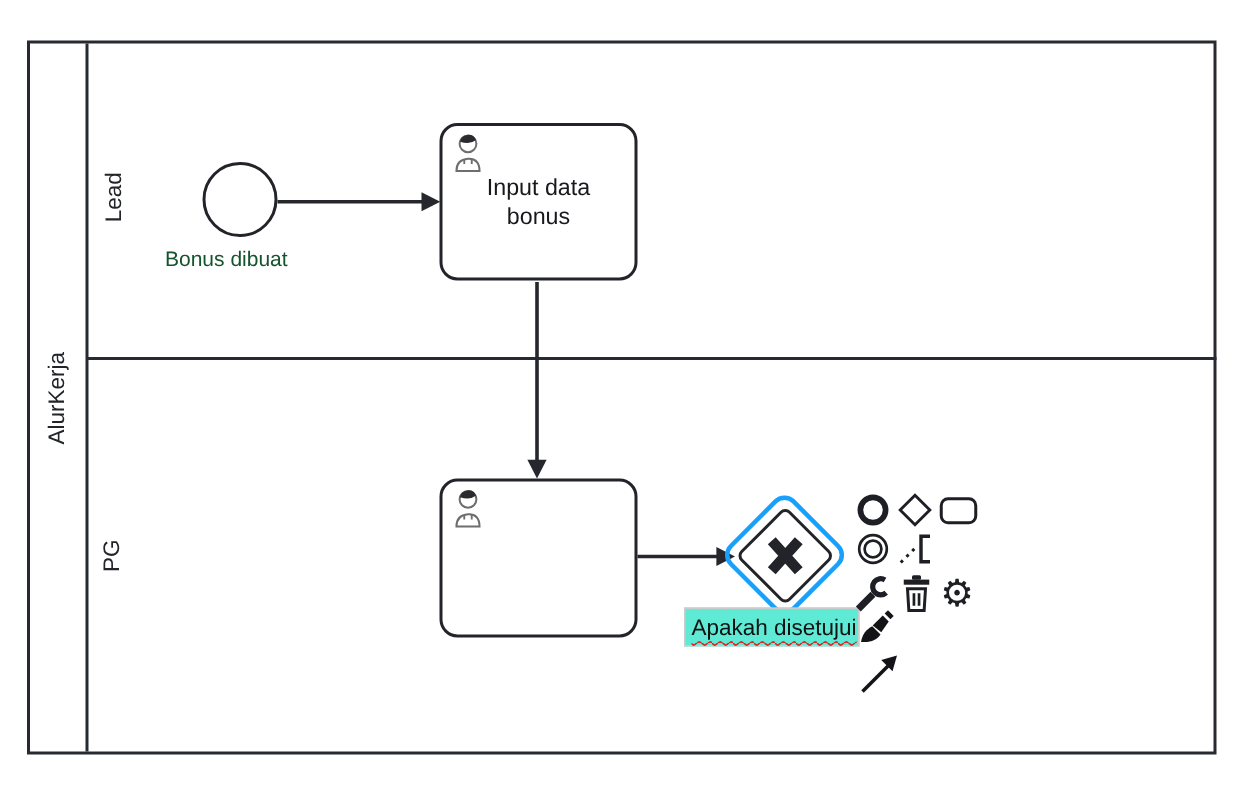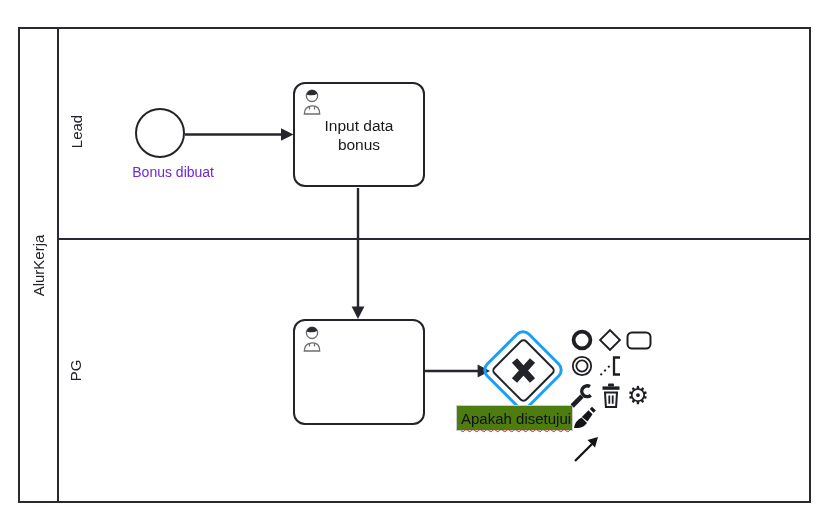--- a/index.html
+++ b/index.html
@@ -16,38 +16,38 @@
   .pool-title{left:-23px;top:257px;width:122px;}
   .lane-lead{left:46px;top:123px;width:60px;}
   .lane-pg{left:45px;top:362px;width:60px;}
 
   
   .flows{position:absolute;left:0;top:0;pointer-events:none;}
 
   
   .start-event{position:absolute;left:135px;top:108px;width:50px;height:50px;border:2.5px solid #22242a;
                border-radius:50%;box-sizing:border-box;background:#fff;}
-  .ext-label{position:absolute;text-align:right;font-size:14px;color:#6d28d9;}
+  .ext-label{position:absolute;text-align:left;font-size:14px;color:#14532d;}
   .start-label{left:110px;top:164px;width:104px;}
 
   .task{position:absolute;width:132px;height:105px;border:2.8px solid #22242a;border-radius:12px;
         box-sizing:border-box;background:#fff;display:flex;align-items:center;justify-content:center;}
   .task1{left:293px;top:82px;}
   .task2{left:293px;top:319px;height:106px;}
   .task-label{display:block;text-align:center;font-size:15.5px;line-height:19px;max-width:102px;color:#18191c;}
   .user-icon{position:absolute;left:5px;top:4px;}
 
   .gw-selection{position:absolute;left:492px;top:339px;width:62px;height:62px;border:3px solid #18a0fb;
                 border-radius:10px;transform:rotate(45deg);box-sizing:border-box;background:transparent;}
   .gw-shape{position:absolute;left:500px;top:347px;width:47px;height:47px;border:2.8px solid #22242a;
             border-radius:5px;transform:rotate(45deg);box-sizing:border-box;background:#fff;}
   .gw-marker{position:absolute;left:506px;top:353px;}
 
   
-  .label-editor{position:absolute;left:456px;top:405px;width:117px;height:26px;background:#4d7c0f;
+  .label-editor{position:absolute;left:456px;top:405px;width:117px;height:26px;background:#5eead4;
                 border:1px solid #cccccc;box-sizing:border-box;display:flex;align-items:center;
                 padding:0 2px 0 4px;font-size:15px;white-space:nowrap;overflow:visible;}
   .label-editor .txt{text-decoration:underline wavy #e02020 1px;text-underline-offset:3.5px;color:#111;}
   .caret{display:inline-block;width:1.6px;height:16px;background:#222;margin-left:1px;}
 
   
   .pad-btn{position:absolute;display:flex;align-items:center;justify-content:center;cursor:pointer;}
   .pad-btn svg{display:block;}
   .glyph{font-family:"DejaVu Sans",sans-serif;font-size:25px;line-height:1;color:#1d1f24;}
 </style>

